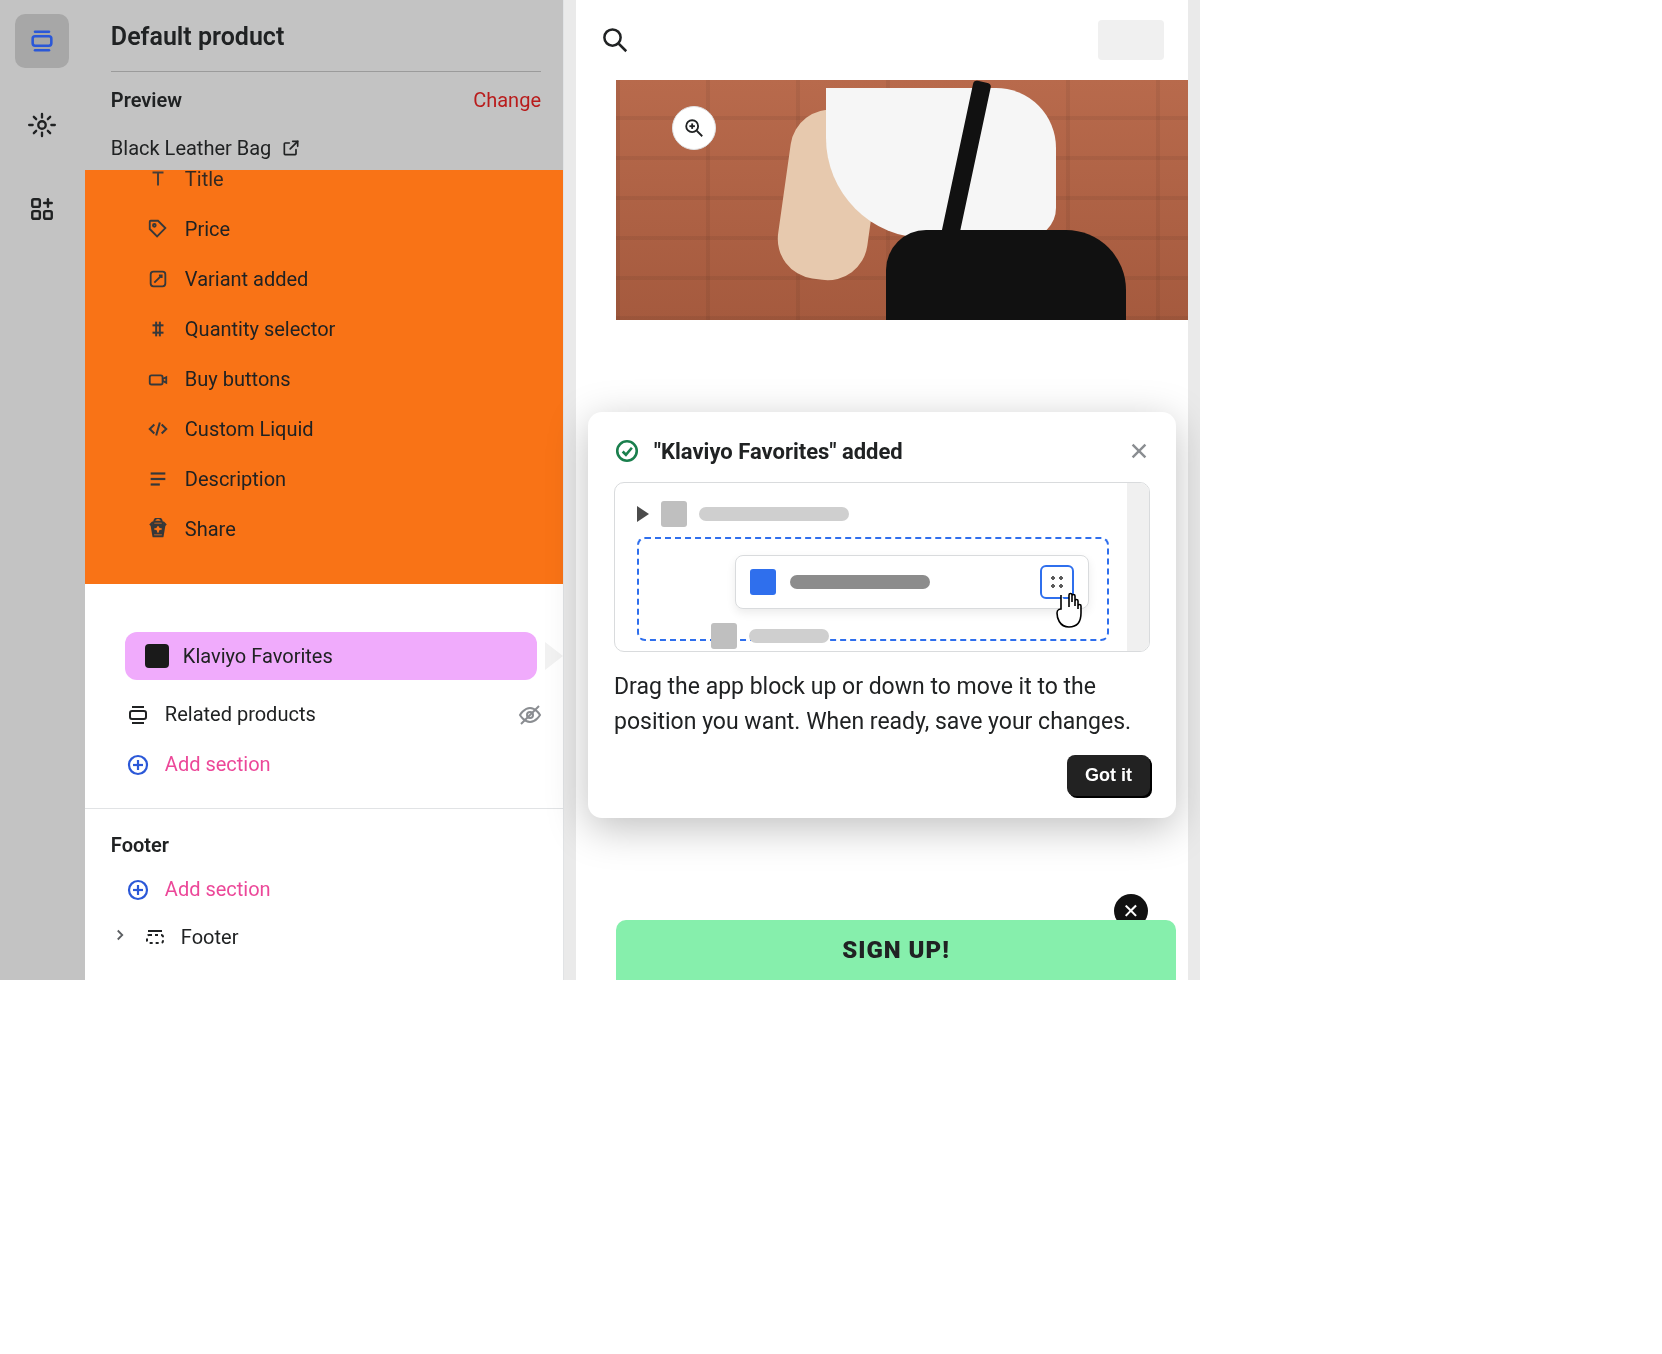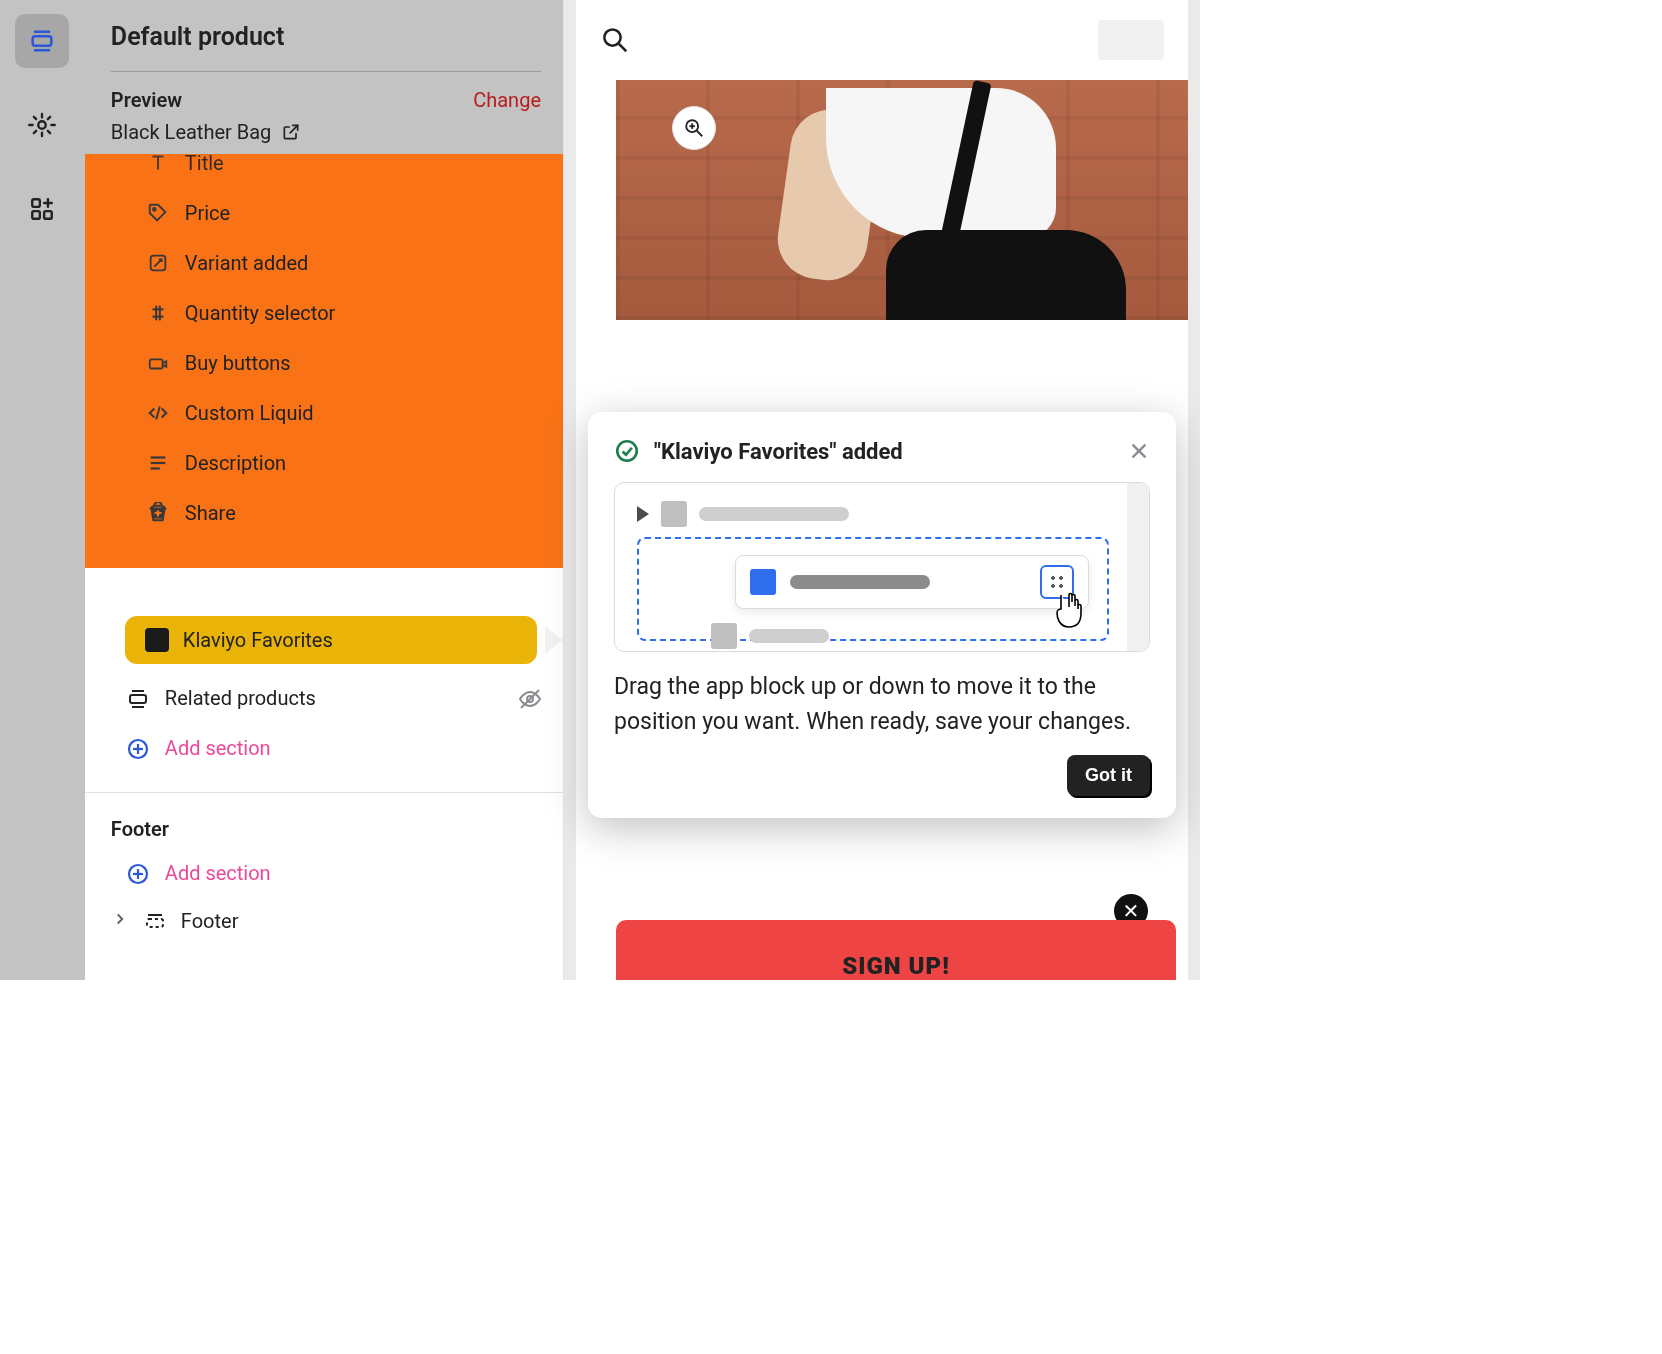--- a/index.html
+++ b/index.html
@@ -13,28 +13,28 @@
   .icon svg { display: block; }
 
   
   .panel { width: 480px; display: flex; flex-direction: column; border-right: 1px solid #e1e3e5; }
   .panel-top { background: #c3c3c3; padding: 22px 22px 10px 26px; }
   .panel-title { font-size: 25px; font-weight: 600; }
   .panel-hr { border: none; border-top: 1px solid #9b9b9b; margin: 20px 0 16px 0; }
   .preview-row { display: flex; justify-content: space-between; align-items: flex-end; }
   .preview-label { font-size: 20px; font-weight: 600; }
   .change-link { color: #b91c1c; font-size: 20px; text-decoration: none; }
-  .preview-name { font-size: 20px; margin-top: 8px; display: flex; align-items: center; gap: 10px; }
+  .preview-name { font-size: 20px; margin-top: 24px; display: flex; align-items: center; gap: 10px; }
 
   .block-list { background: #f97316; padding: 4px 15px 30px 0; overflow: hidden; }
   .block-item { display: flex; align-items: center; gap: 14px; padding: 12px 20px 12px 60px; font-size: 20px; }
   .block-item .icon { width: 26px; height: 26px; color: #36383a; }
 
   .white-area { background: #fff; padding-top: 48px; }
-  .highlight-row { margin: 0 26px 10px 40px; padding: 12px 20px; background: #eab308; border-radius: 12px; display: flex; align-items: center; gap: 14px; font-size: 20px; position: relative; }
+  .highlight-row { margin: 0 26px 10px 40px; padding: 12px 20px; background: #f0abfc; border-radius: 12px; display: flex; align-items: center; gap: 14px; font-size: 20px; position: relative; }
   .highlight-row .sq { width: 24px; height: 24px; border-radius: 4px; background: #1a1a1a; }
   .tri-pointer { position: absolute; right: -26px; top: 50%; transform: translateY(-50%); width: 0; height: 0; border-top: 14px solid transparent; border-bottom: 14px solid transparent; border-left: 18px solid #f2f2f2; }
 
   .row { display: flex; align-items: flex-start; gap: 14px; padding: 12px 20px 12px 40px; font-size: 20px; }
   .row .icon { width: 26px; height: 26px; color: #5c5f62; }
   .row.muted { color: #202223; }
   .row .eye-off { margin-left: auto; color: #8a8d91; }
 
   .add-row { color: #ec4899; }
   .add-row .plus-circle svg { stroke: #2b58d8; }
@@ -83,21 +83,21 @@
   .grip-dots { width:16px; height:16px; background:
     radial-gradient(#5b5b5b 2px, transparent 2px) 0 0/8px 8px;
   }
   .cursor { position:absolute; right:64px; top:108px; width:34px; height:40px; }
   .ti-row3 { position:absolute; left:96px; top:140px; display:flex; align-items:center; gap:12px; }
   .tip-text { font-size: 23px; margin-top: 18px; line-height:1.5; }
   .tip-actions { display:flex; justify-content:flex-end; margin-top:16px; }
   .gotit { background:#222; color:#fff; border:none; padding:10px 18px; border-radius:8px; font-size:18px; font-weight:600; box-shadow: 2px 2px 0 #000; }
 
   
-  .signup-bar { position:absolute; left:40px; right:12px; bottom:0; height:60px; background:#ef4444; display:flex; align-items:flex-end; justify-content:center; border-top-left-radius:10px; border-top-right-radius:10px; }
+  .signup-bar { position:absolute; left:40px; right:12px; bottom:0; height:60px; background:#86efac; display:flex; align-items:center; justify-content:center; border-top-left-radius:10px; border-top-right-radius:10px; }
   .signup-text { font-weight:900; font-size:24px; letter-spacing:1px; }
   .close-bubble { position:absolute; right:40px; bottom:52px; width:34px; height:34px; background:#111; border-radius:50%; color:#fff; display:flex;align-items:center;justify-content:center; font-size:20px; }
 </style>
 </head>
 <body>
 
 <div class="app">
 
   <div class="rail">
     <div class="rail-btn active">

